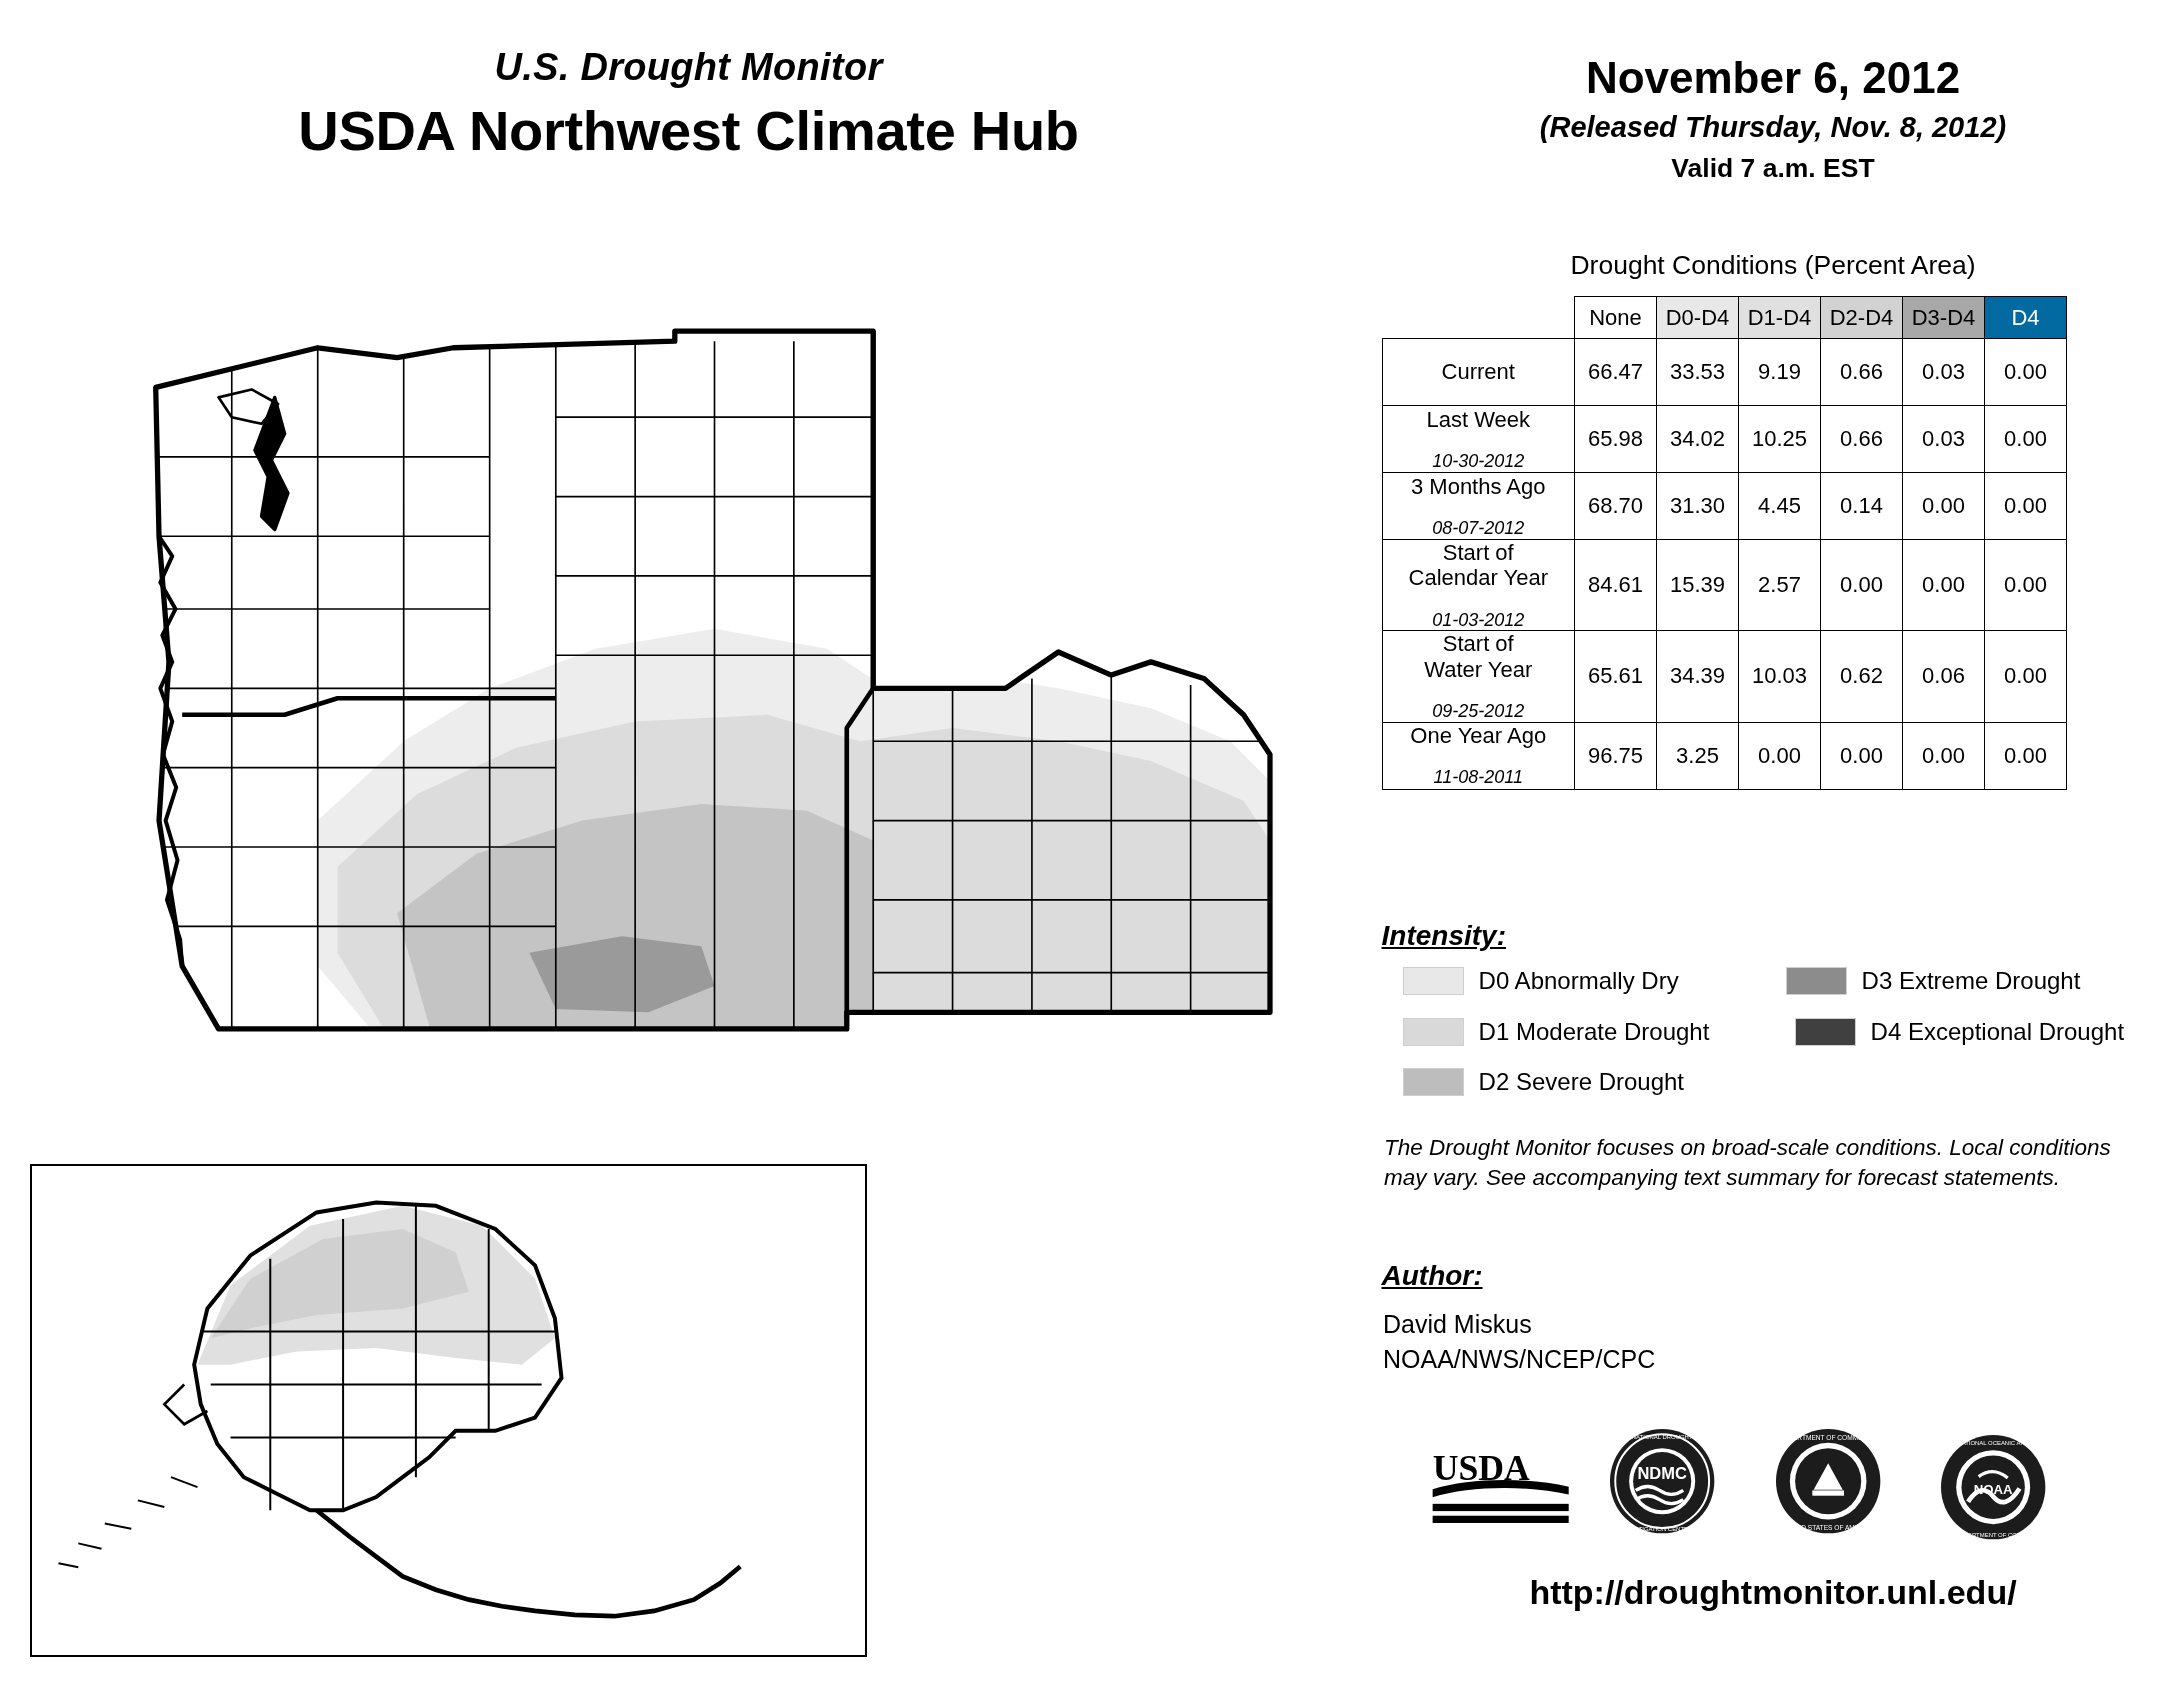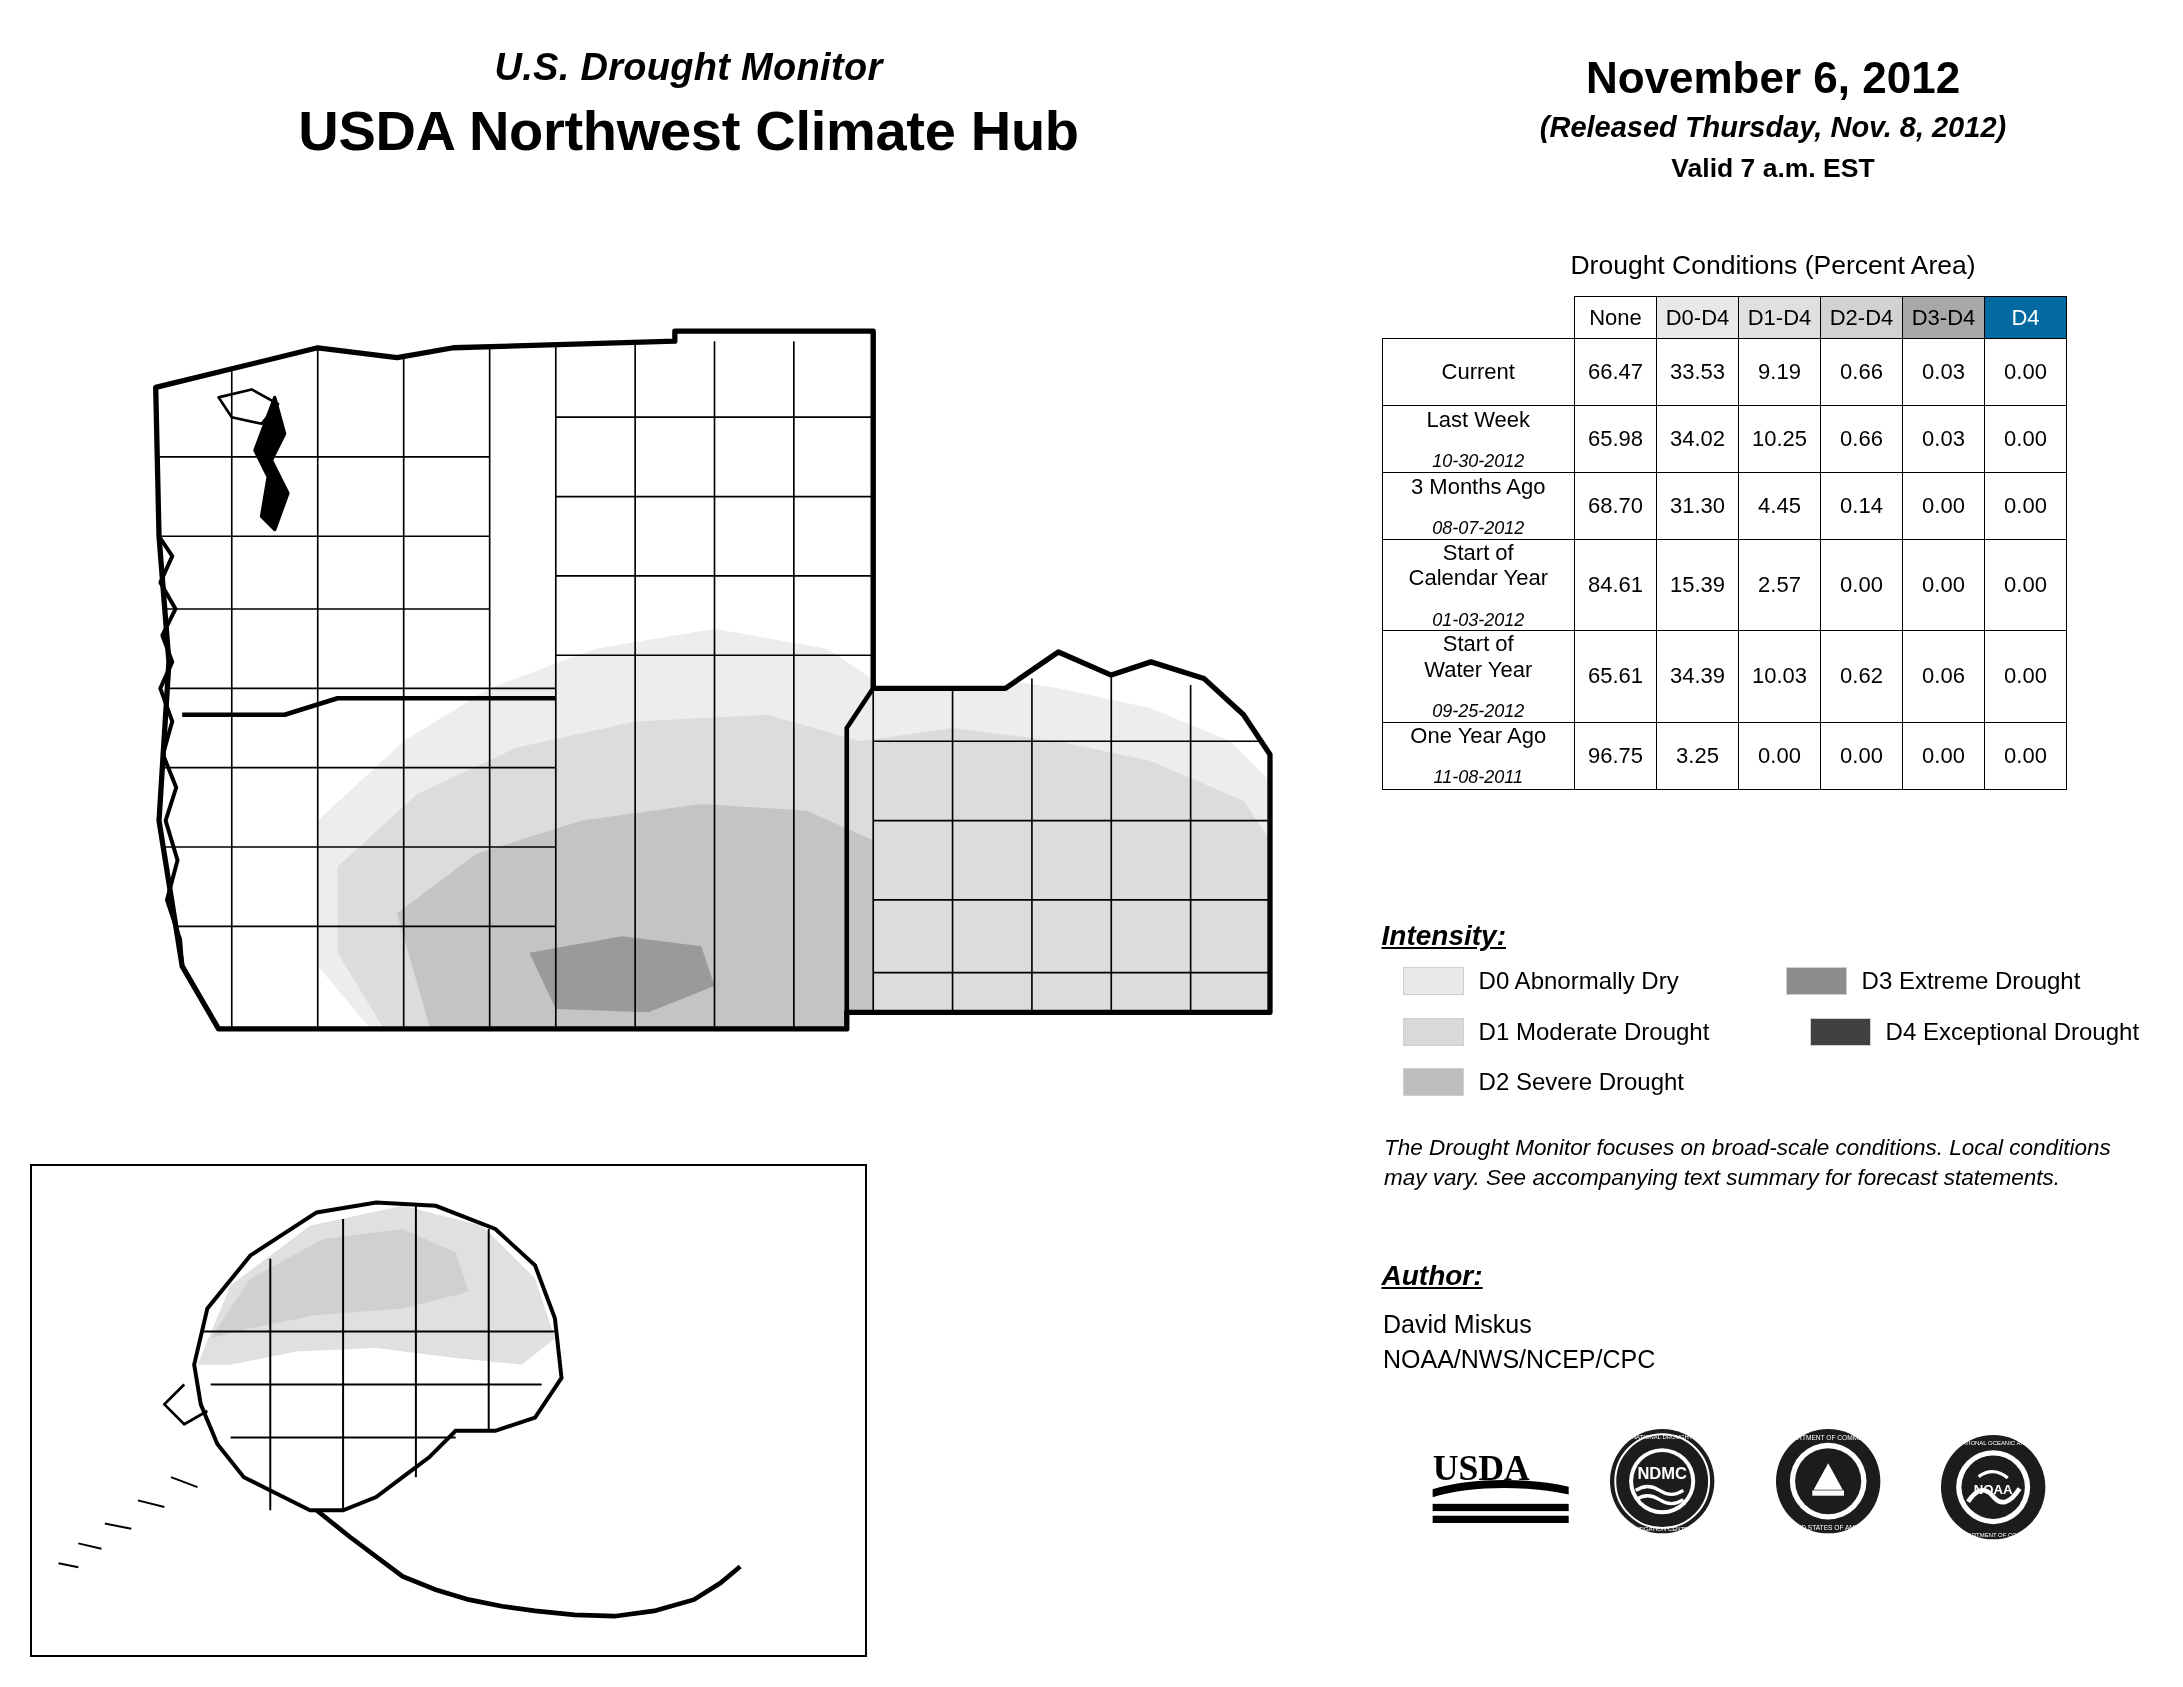--- a/index.html
+++ b/index.html
@@ -171,21 +171,21 @@
     width: 61px;
     height: 28px;
     border: 0.7px solid #cfcfcf;
     margin-right: 14.6px;
     box-sizing: border-box;
   }
   #leg-d0 { left: 40px;  top: 967px; }
   #leg-d1 { left: 40px;  top: 1018px; }
   #leg-d2 { left: 40px;  top: 1068px; }
   #leg-d3 { left: 423px; top: 967px; }
-  #leg-d4 { left: 447px; top: 1018px; }
+  #leg-d4 { left: 432px; top: 1018px; }
 
   #disclaimer {
     position: absolute;
     left: 21px;
     top: 1133px;
     width: 761px;
     font-size: 22.5px;
     font-style: italic;
     line-height: 1.32;
   }
@@ -501,14 +501,15 @@
         <circle cx="82" cy="82" r="48" fill="#1c1c1c"></circle>
         <path d="M44,104 q20,-30 38,-8 q18,22 40,-12" fill="none" stroke="#ffffff" stroke-width="7"></path>
         <path d="M60,66 q22,-16 44,2" fill="none" stroke="#ffffff" stroke-width="5"></path>
         <text x="82" y="92" text-anchor="middle" font-family="Liberation Sans, sans-serif" font-size="20" font-weight="bold" fill="#ffffff">NOAA</text>
         <text x="82" y="18" text-anchor="middle" font-family="Liberation Sans, sans-serif" font-size="9" fill="#ffffff">NATIONAL OCEANIC AND</text>
         <text x="82" y="157" text-anchor="middle" font-family="Liberation Sans, sans-serif" font-size="9" fill="#ffffff">U.S. DEPARTMENT OF COMMERCE</text>
       </svg>
     </div>
   </div>
 
+  <div id="url-line">http://droughtmonitor.unl.edu/</div>
 </div>
 
 
 </body></html>

